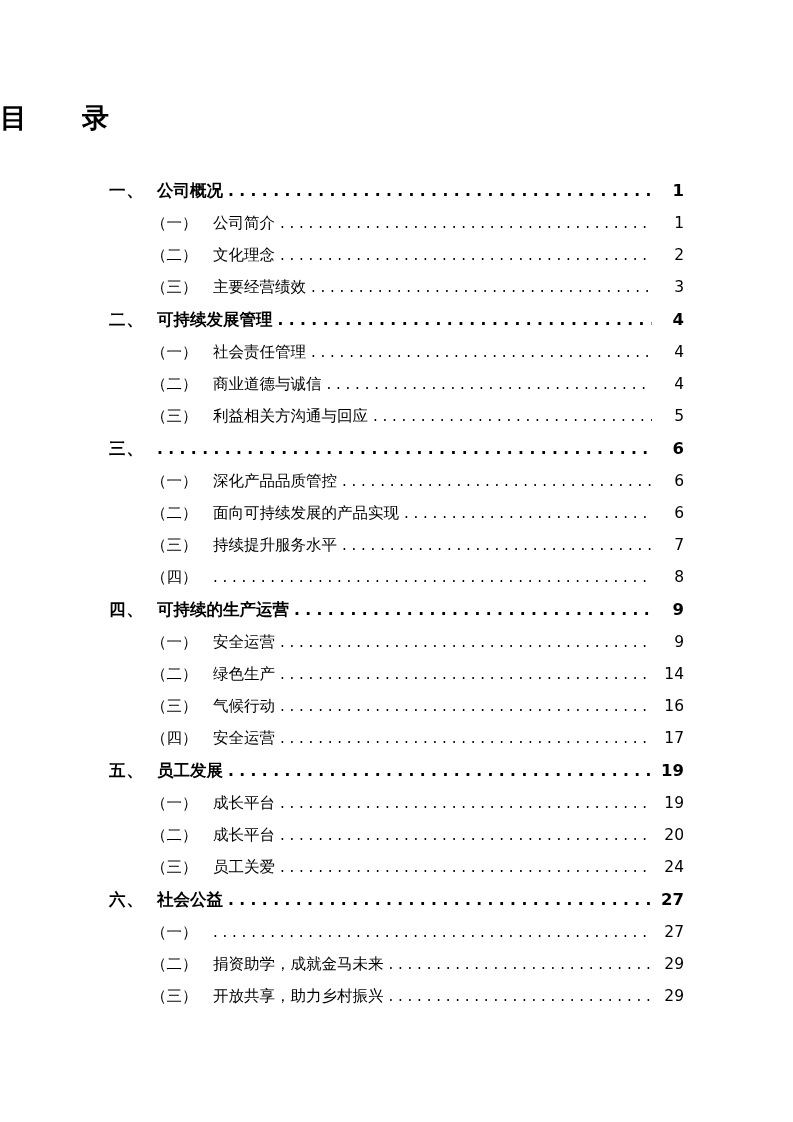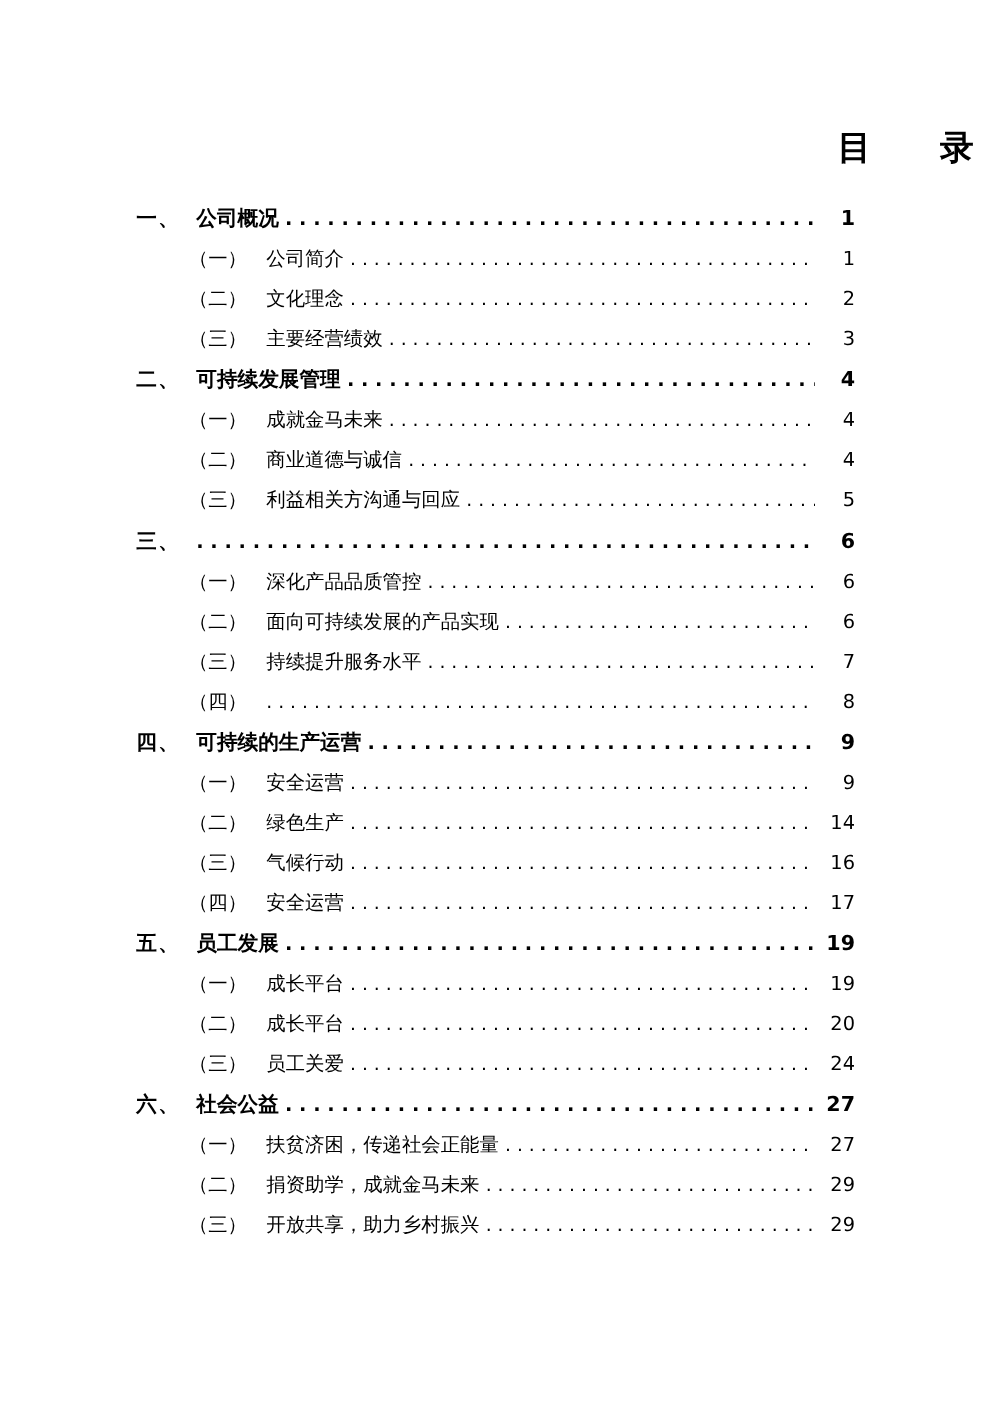--- a/index.html
+++ b/index.html
@@ -16,26 +16,26 @@
     overflow: hidden;
   }
   .page {
     width: 793px;
     height: 1122px;
     box-sizing: border-box;
     padding: 0;
     position: relative;
   }
   .toc-title {
-    text-align: right;
+    text-align: left;
     font-size: 27px;
     font-weight: bold;
     letter-spacing: 14px;
     margin-top: 100px;
-    margin-bottom: 22px;
+    margin-bottom: 38px;
     font-family: "DejaVu Serif", "Liberation Serif", serif;
   }
   .toc-list {
     width: 575px;
     margin: 0 auto;
     padding: 0;
     list-style: none;
   }
   .toc-row {
     display: flex;
@@ -131,21 +131,21 @@
         <span class="pg">3</span>
       </li>
       <li class="toc-row lvl1">
         <span class="num">二、</span>
         <span class="label">可持续发展管理</span>
         <span class="leader"></span>
         <span class="pg">4</span>
       </li>
       <li class="toc-row lvl2">
         <span class="num">（一）</span>
-        <span class="label">成就金马未来</span>
+        <span class="label">社会责任管理</span>
         <span class="leader"></span>
         <span class="pg">4</span>
       </li>
       <li class="toc-row lvl2">
         <span class="num">（二）</span>
         <span class="label">商业道德与诚信</span>
         <span class="leader"></span>
         <span class="pg">4</span>
       </li>
       <li class="toc-row lvl2">
@@ -237,21 +237,20 @@
         <span class="pg">24</span>
       </li>
       <li class="toc-row lvl1">
         <span class="num">六、</span>
         <span class="label">社会公益</span>
         <span class="leader"></span>
         <span class="pg">27</span>
       </li>
       <li class="toc-row lvl2">
         <span class="num">（一）</span>
-        <span class="label">扶贫济困，传递社会正能量</span>
         <span class="leader"></span>
         <span class="pg">27</span>
       </li>
       <li class="toc-row lvl2">
         <span class="num">（二）</span>
         <span class="label">捐资助学，成就金马未来</span>
         <span class="leader"></span>
         <span class="pg">29</span>
       </li>
       <li class="toc-row lvl2">

